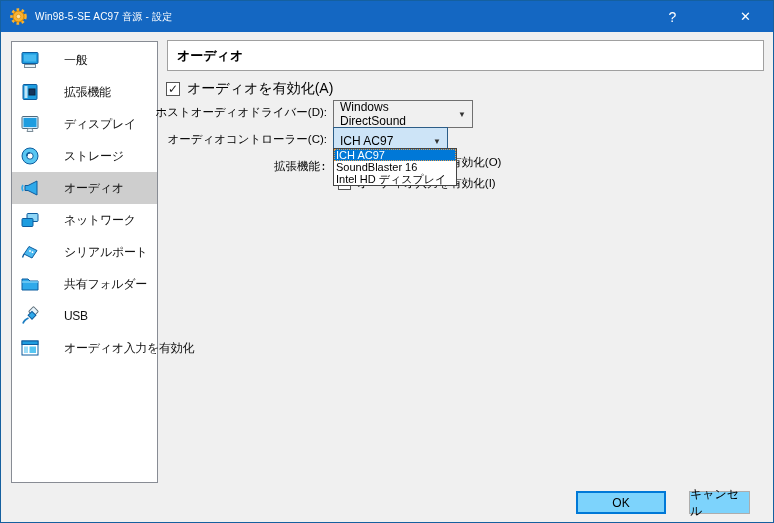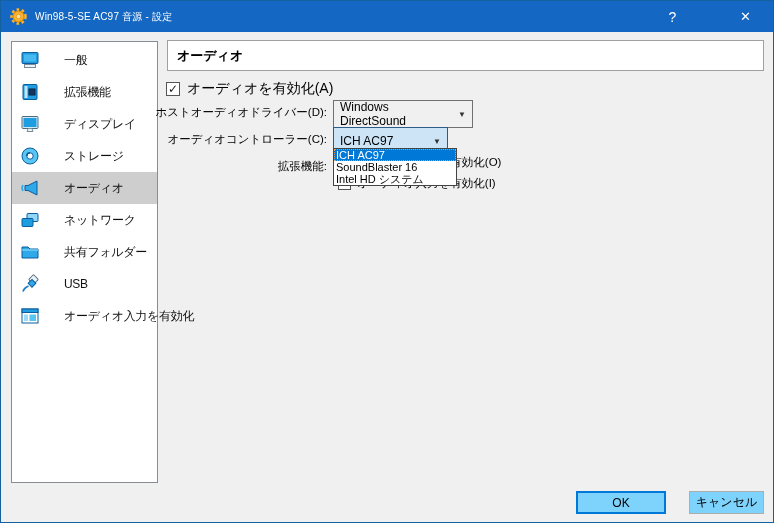--- a/index.html
+++ b/index.html
@@ -55,21 +55,21 @@
     display:flex; align-items:center; gap:7px;
   }
   .enable-row .lbl{ font-size:14px; }
   
   .form-label{
     position:absolute; right:446px; white-space:nowrap; font-size:11.5px;
     color:#000; text-align:right;
   }
   .lbl-driver{ top:104px; }
   .lbl-controller{ top:131px;margin-left:32px; }
-  .lbl-ext{ top:158px; }
+  .lbl-ext{ top:158px;font-family:Liberation Mono, monospace; }
   .combo{
     position:absolute; height:28px; border:1px solid #707070; background:#f0f0f0;
     display:flex; align-items:center; padding:12px 6px; font-size:12px;
   }
   .combo .arrow{ margin-left:auto; font-size:8px; color:#333; padding-left:8px; }
   .combo1{ left:332px; top:99px; width:140px; }
   .combo2{
     left:332px; top:126px; width:115px;
     background:#cde4f7; border:1px solid #2c5d87;
   }
@@ -92,21 +92,21 @@
     background:#0078d7; color:#fff;
     outline:1px dotted #e09c50; outline-offset:-1px;
   }
   
   .btn{
     position:absolute; top:490px; height:23px; background:#7dd3fc;
     border:1px solid #adadad; font-size:12px;
     display:flex; align-items:center; justify-content:center; color:#000;
   }
   .btn-ok{ left:575px; width:90px; border:2px solid #0078d7; }
-  .btn-cancel{ left:688px; width:75px; }
+  .btn-cancel{ left:688px; width:61px; }
 </style>
 </head>
 <body>
 
 <div class="window">
 
   <div class="titlebar">
     <svg class="app-icon" viewBox="0 0 16 16">
       <circle cx="8" cy="8" r="6.4" fill="none" stroke="#f9b233" stroke-width="2.8" stroke-dasharray="2.4 2.3"></circle>
       <circle cx="8" cy="8" r="5.2" fill="#f9b233" stroke="#d98a00" stroke-width="1"></circle>
@@ -159,20 +159,29 @@
     </div>
     <div class="side-item">
       <svg width="22" height="22" viewBox="0 0 22 22">
         <rect x="8" y="4.5" width="11" height="8" rx="1" fill="#8fd6f7" stroke="#0d5c9e"></rect>
         <rect x="3" y="9.5" width="11" height="8" rx="1" fill="#1e9de0" stroke="#0d5c9e"></rect>
       </svg>
       <span class="side-label">ネットワーク</span>
     </div>
     <div class="side-item">
       <svg width="22" height="22" viewBox="0 0 22 22">
+        <path d="M5 13 L10 5.5 L18 9.5 L13 17 Z" fill="#49b8f0" stroke="#0d5c9e"></path>
+        <circle cx="11" cy="10" r="0.9" fill="#fff"></circle>
+        <circle cx="13.5" cy="11.2" r="0.9" fill="#fff"></circle>
+        <path d="M5 13 L3.5 16.5" stroke="#0d5c9e" stroke-width="1.4" fill="none"></path>
+      </svg>
+      <span class="side-label">シリアルポート</span>
+    </div>
+    <div class="side-item">
+      <svg width="22" height="22" viewBox="0 0 22 22">
         <path d="M3 6 H9 L11 8 H19 V17 H3 Z" fill="#2fa9ea" stroke="#0d5c9e"></path>
         <path d="M3 9 H19" stroke="#7fd0f5" stroke-width="1.4"></path>
       </svg>
       <span class="side-label">共有フォルダー</span>
     </div>
     <div class="side-item">
       <svg width="22" height="22" viewBox="0 0 22 22">
         <rect x="11" y="3" width="7" height="7" rx="1" transform="rotate(45 14.5 6.5)" fill="#e8f4fb" stroke="#60707c"></rect>
         <rect x="10.5" y="7.5" width="5.5" height="5.5" transform="rotate(45 13 10)" fill="#2fa9ea" stroke="#0d5c9e"></rect>
         <path d="M9.5 13 Q5 15 4 18.5" fill="none" stroke="#1e7ec2" stroke-width="1.8"></path>
@@ -219,19 +228,19 @@
     <span class="lbl">オーディオ出力を有効化(O)</span>
   </div>
   <div class="ext-row ext2">
     <span class="cb small"></span>
     <span class="lbl">オーディオ入力を有効化(I)</span>
   </div>
 
   <div class="popup">
     <div class="popup-item selected">ICH AC97</div>
     <div class="popup-item">SoundBlaster 16</div>
-    <div class="popup-item">Intel HD システム</div>
+    <div class="popup-item">Intel HD ディスプレイ</div>
   </div>
 
   <div class="btn btn-ok">OK</div>
   <div class="btn btn-cancel">キャンセル</div>
 
 </div>
 
 </body></html>

